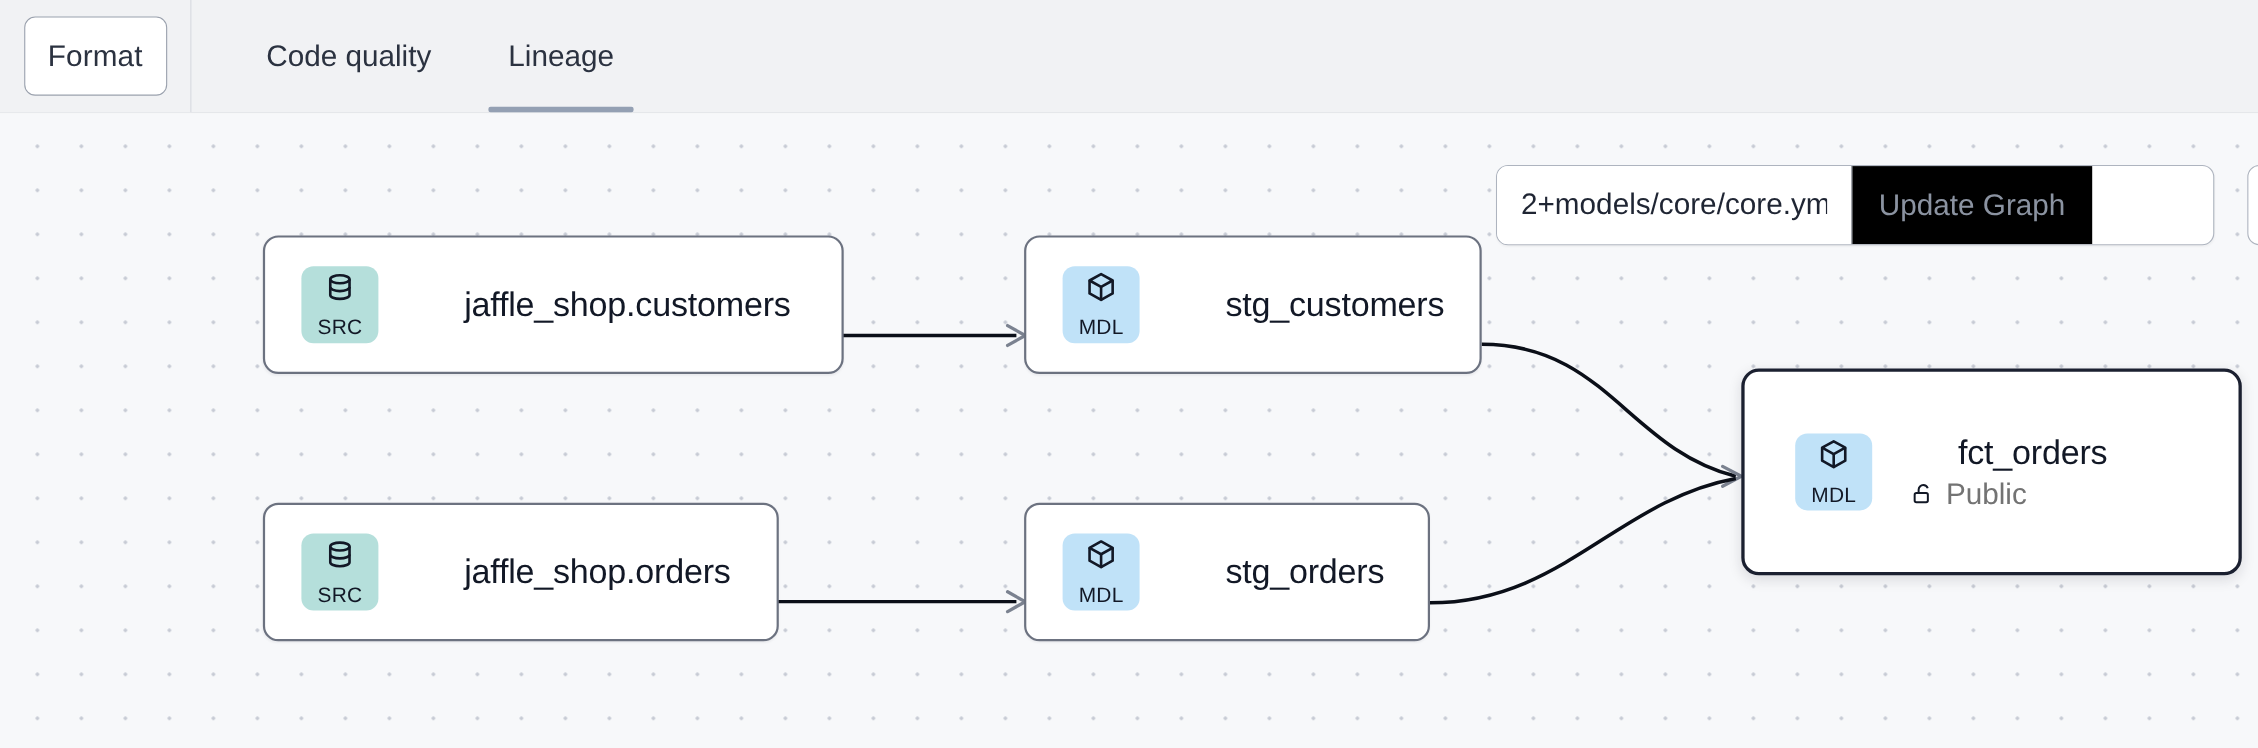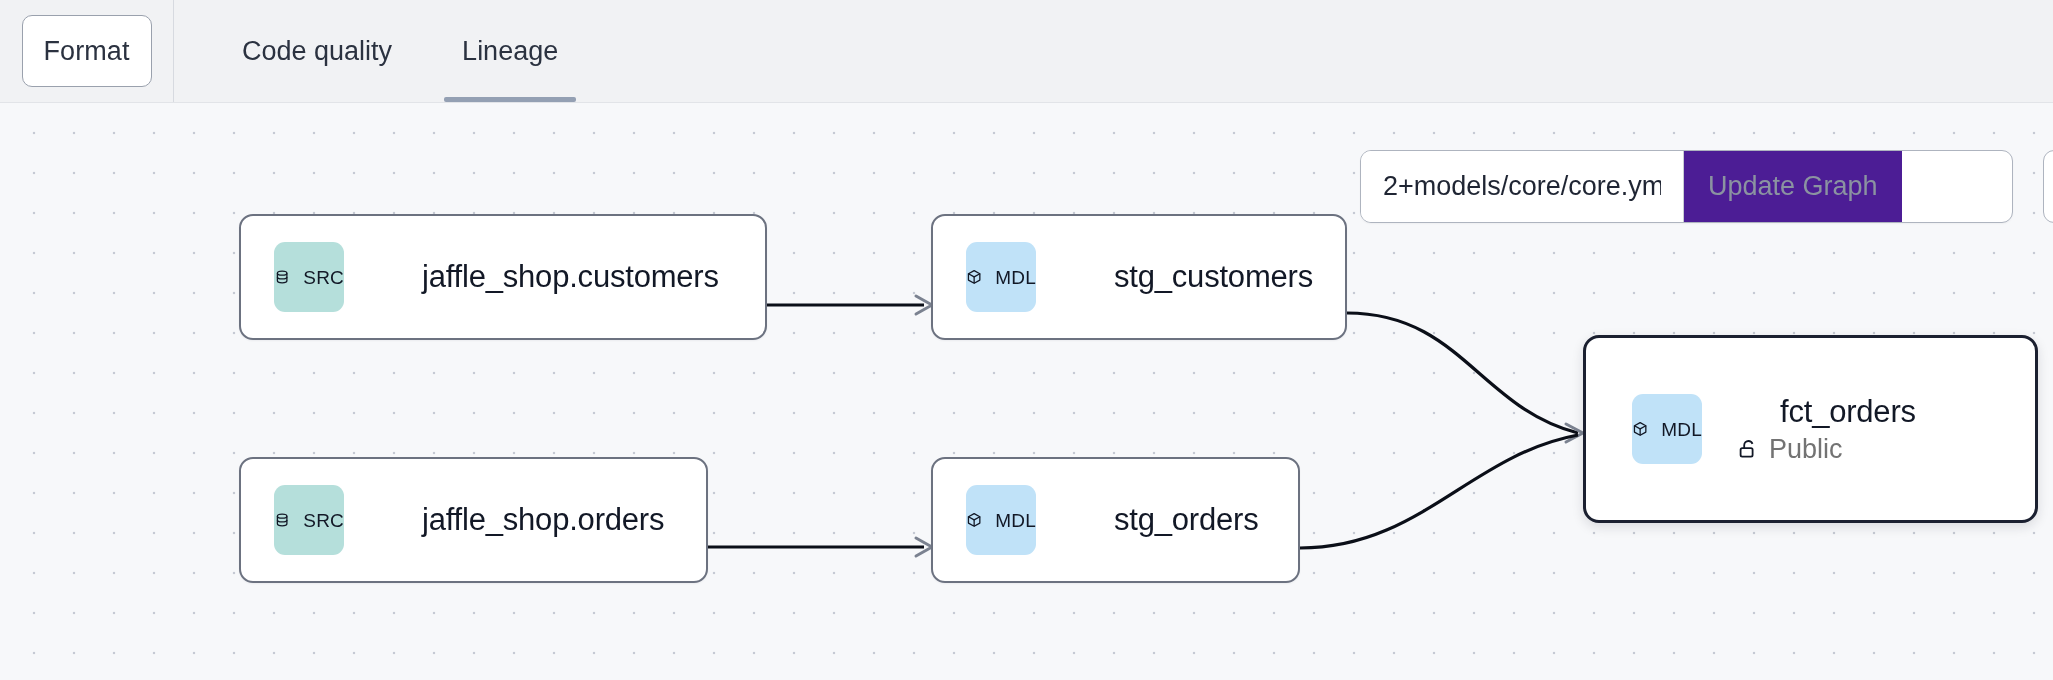--- a/index.html
+++ b/index.html
@@ -82,21 +82,21 @@
     box-shadow: 0 1px 2px rgba(20,25,35,.05);
   }
   .node.selected {
     border: 3.4px solid #1b2030;
     border-radius: 16px;
     box-shadow: 0 4px 12px rgba(20,25,35,.13);
   }
   .badge {
     width: 70px; height: 70px;
     border-radius: 11px;
-    display: flex; flex-direction: row;
+    display: flex; flex-direction: column;
     align-items: center; justify-content: center;
     flex: 0 0 auto;
     gap: 13px;
   }
   .badge.src { background: #b5dfdb; }
   .badge.mdl { background: #c0e2f8; }
   .badge svg { display: block; }
   .badge .tag {
     font-size: 19px; color: #121826; line-height: 1;
     letter-spacing: .2px;
@@ -127,21 +127,21 @@
     width: 322px; height: 100%;
     border: none; outline: none;
     background: #ffffff;
     font-size: 27px; color: #1f2533;
     padding: 0 22px;
     font-family: "Liberation Sans", sans-serif;
   }
   .selector-btn {
     display: flex; align-items: center; justify-content: center;
     padding: 0 24px;
-    background: #4c1d95;
+    background: #000000;
     border-left: 1.6px solid #c8ccd4;
     font-size: 27px; color: #8b93a1;
     cursor: pointer; white-space: nowrap;
   }
   .side-panel-edge {
     position: absolute;
     background: #ffffff;
     border: 1.6px solid #aeb4bf;
     border-radius: 11px;
   }

